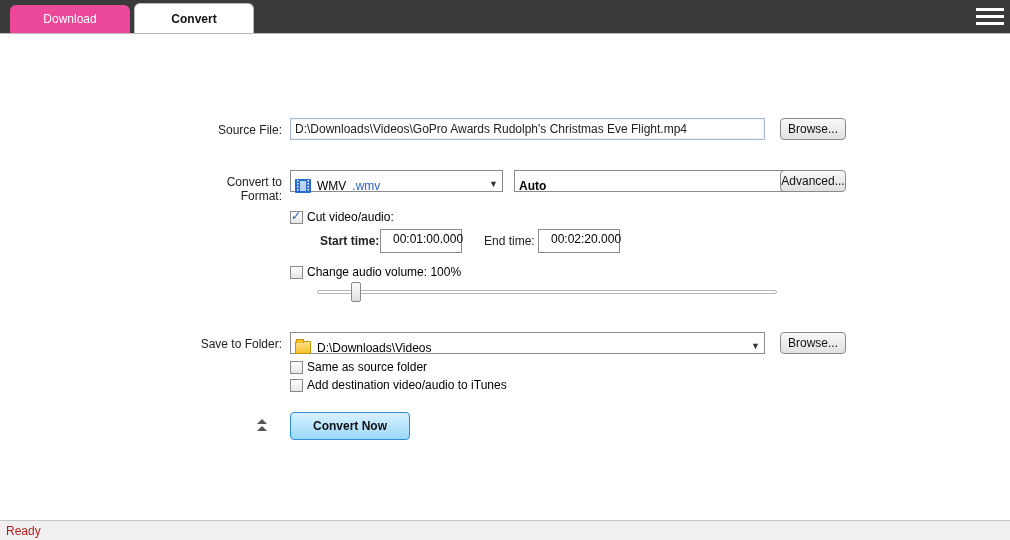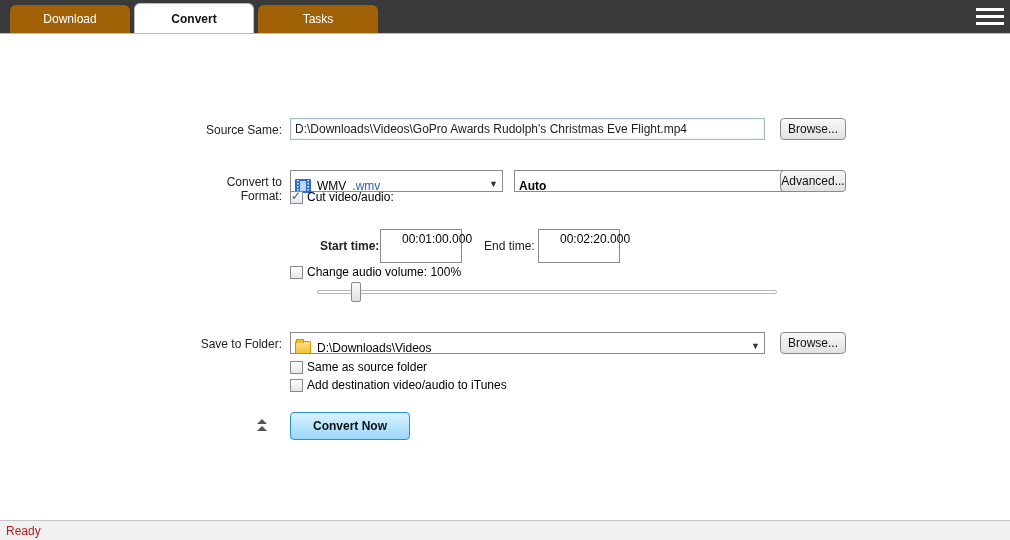--- a/index.html
+++ b/index.html
@@ -1,21 +1,21 @@
 <!DOCTYPE html>
 <html><head>
 <meta charset="utf-8">
 <style>
   * { box-sizing: border-box; margin: 0; padding: 0; font-family: "Segoe UI", Tahoma, sans-serif; font-size: 12px; }
   html, body { width: 1010px; height: 540px; overflow: hidden; }
   body { display: flex; flex-direction: column; background: #fff; }
 
   
   .tabbar { height: 34px; background: #3a3a3a; border-bottom: 1px solid #bbb; display: flex; align-items: flex-end; padding-left: 10px; position: relative; }
-  .tab { width: 120px; height: 28px; border-radius: 6px 6px 0 0; display: flex; align-items: center; justify-content: center; color: #fff; background: #a16207; margin-right: 4px; cursor: pointer; }
+  .tab { width: 120px; height: 28px; border-radius: 6px 6px 0 0; display: flex; align-items: center; justify-content: center; color: #fff; background: #ec4899; margin-right: 4px; cursor: pointer; }
   .tab.active { background: #fff; color: #111; font-weight: bold; border: 1px solid #bbb; border-bottom: none; height: 30px; }
   .menu-btn { position: absolute; right: 6px; top: 4px; width: 28px; height: 24px; display: flex; flex-direction: column; justify-content: center; gap: 4px; cursor: pointer; }
   .menu-btn span { display: block; height: 3px; background: #fff; }
 
   
   .content { flex: 1; position: relative; background: #fff; }
   .status { height: 20px; background: #f0f0f0; border-top: 1px solid #c6c6c6; padding-left: 6px; line-height: 20px; color: #b91c1c; }
 
   .row { position: absolute; display: flex; align-items: center; }
   .lbl { text-align: right; color: #222; }
@@ -26,53 +26,52 @@
   .btn { height: 22px; border: 1px solid #8a8a8a; background: linear-gradient(#f8f8f8,#e1e1e1); padding: 0 10px; display: inline-flex; align-items: center; justify-content: center; cursor: pointer; color: #111; border-radius: 4px; }
   .btn.primary { height: 28px; background: linear-gradient(#d8f1ff,#9bd8fb); border: 1px solid #2b8ed6; font-weight: bold; padding: 0 16px; }
 
   .dropdown { height: 22px; border: 1px solid #8a8a8a; background: #fff; display: flex; padding: 8px 4px; cursor: pointer; position: relative; }
   .dropdown .arrow { margin-left: auto; font-size: 9px; color: #333; }
   .dropdown .ext { color: #2a63c3; margin-left: 6px; }
 
   .chk { width: 13px; height: 13px; border: 1px solid #8a8a8a; background: linear-gradient(#fff,#e6e6e6); display: inline-block; position: relative; margin-right: 4px; cursor: pointer; }
   .chk.checked::after { content: "✓"; position: absolute; top: -3px; left: 0; font-size: 12px; color: #2a63c3; }
 
-  .small-input { height: 34px; width: 82px; border: 1px solid #8a8a8a; padding: 0 21px; line-height: 18px; }
+  .small-input { height: 24px; width: 82px; border: 1px solid #8a8a8a; padding: 0 12px; line-height: 18px; }
 
   .slider-track { position: absolute; height: 4px; background: #fff; border: 1px solid #b5b5b5; border-radius: 2px; }
   .slider-thumb { position: absolute; width: 10px; height: 20px; background: linear-gradient(#fafafa,#e0e0e0); border: 1px solid #8a8a8a; border-radius: 2px; cursor: pointer; }
 
   .folder-icon { width: 16px; height: 13px; background: linear-gradient(#ffe08a,#f6c02e); border: 1px solid #c99700; border-radius: 1px; margin-right: 6px; position: relative; }
   .folder-icon::before { content: ""; position: absolute; top: -3px; left: 0; width: 6px; height: 3px; background: #f6c02e; border: 1px solid #c99700; border-bottom: none; border-radius: 1px 1px 0 0; }
 
   .format-icon { width: 16px; height: 14px; margin-right: 6px; display: inline-flex; }
   .format-icon svg { width: 100%; height: 100%; }
 
   .collapse-icon { width: 14px; height: 14px; display: inline-block; }
   .collapse-icon::before { content: ""; display: block; width: 0; height: 0; border-left: 5px solid transparent; border-right: 5px solid transparent; border-bottom: 5px solid #555; margin-bottom: 2px; }
   .collapse-icon::after { content: ""; display: block; width: 0; height: 0; border-left: 5px solid transparent; border-right: 5px solid transparent; border-bottom: 5px solid #555; }
 </style>
 </head>
 <body>
 
 <div class="tabbar">
   <div class="tab">Download</div>
   <div class="tab active">Convert</div>
-  <div class="tab">Tasks</div>
   <div class="menu-btn">
       <span></span>
       <span></span>
       <span></span>
     </div>
 </div>
 
 <div class="content">
 
   <div class="row" style="left:182px; top:89px;">
-    <div class="lbl" style="width:100px;">Source Same:</div>
+    <div class="lbl" style="width:100px;">Source File:</div>
   </div>
   <div class="textbox hl" style="position:absolute; left:290px; top:84px; width:475px;">D:\Downloads\Videos\GoPro Awards  Rudolph's Christmas Eve Flight.mp4</div>
   <div class="btn" style="position:absolute; left:780px; top:84px; width:66px;">Browse...</div>
 
   <div class="row" style="left:182px; top:141px;">
     <div class="lbl" style="width:100px;">Convert to Format:</div>
   </div>
   <div class="dropdown" style="position:absolute; left:290px; top:136px; width:213px;">
     <span class="format-icon">
       <svg viewBox="0 0 16 14">
@@ -91,21 +90,21 @@
     <span>WMV</span>
     <span class="ext">.wmv</span>
     <span class="arrow">▼</span>
   </div>
   <div class="dropdown" style="position:absolute; left:514px; top:136px; width:297px;font-weight:bold;">
     <span>Auto</span>
     <span class="arrow">▼</span>
   </div>
   <div class="btn" style="position:absolute; left:780px; top:136px; width:66px;">Advanced...</div>
 
-  <div class="row" style="left:290px; top:156px;">
+  <div class="row" style="left:290px; top:176px;">
     <span class="chk checked"></span>
     <span>Cut video/audio:</span>
   </div>
   <div class="row" style="left:320px; top:195px;">
     <span class="lbl" style="width:60px; text-align:left;font-weight:bold;">Start time:</span>
     <div class="small-input">00:01:00.000</div>
   </div>
   <div class="row" style="left:484px; top:195px;">
     <span class="lbl" style="width:54px; text-align:left;">End time:</span>
     <div class="small-input">00:02:20.000</div>

